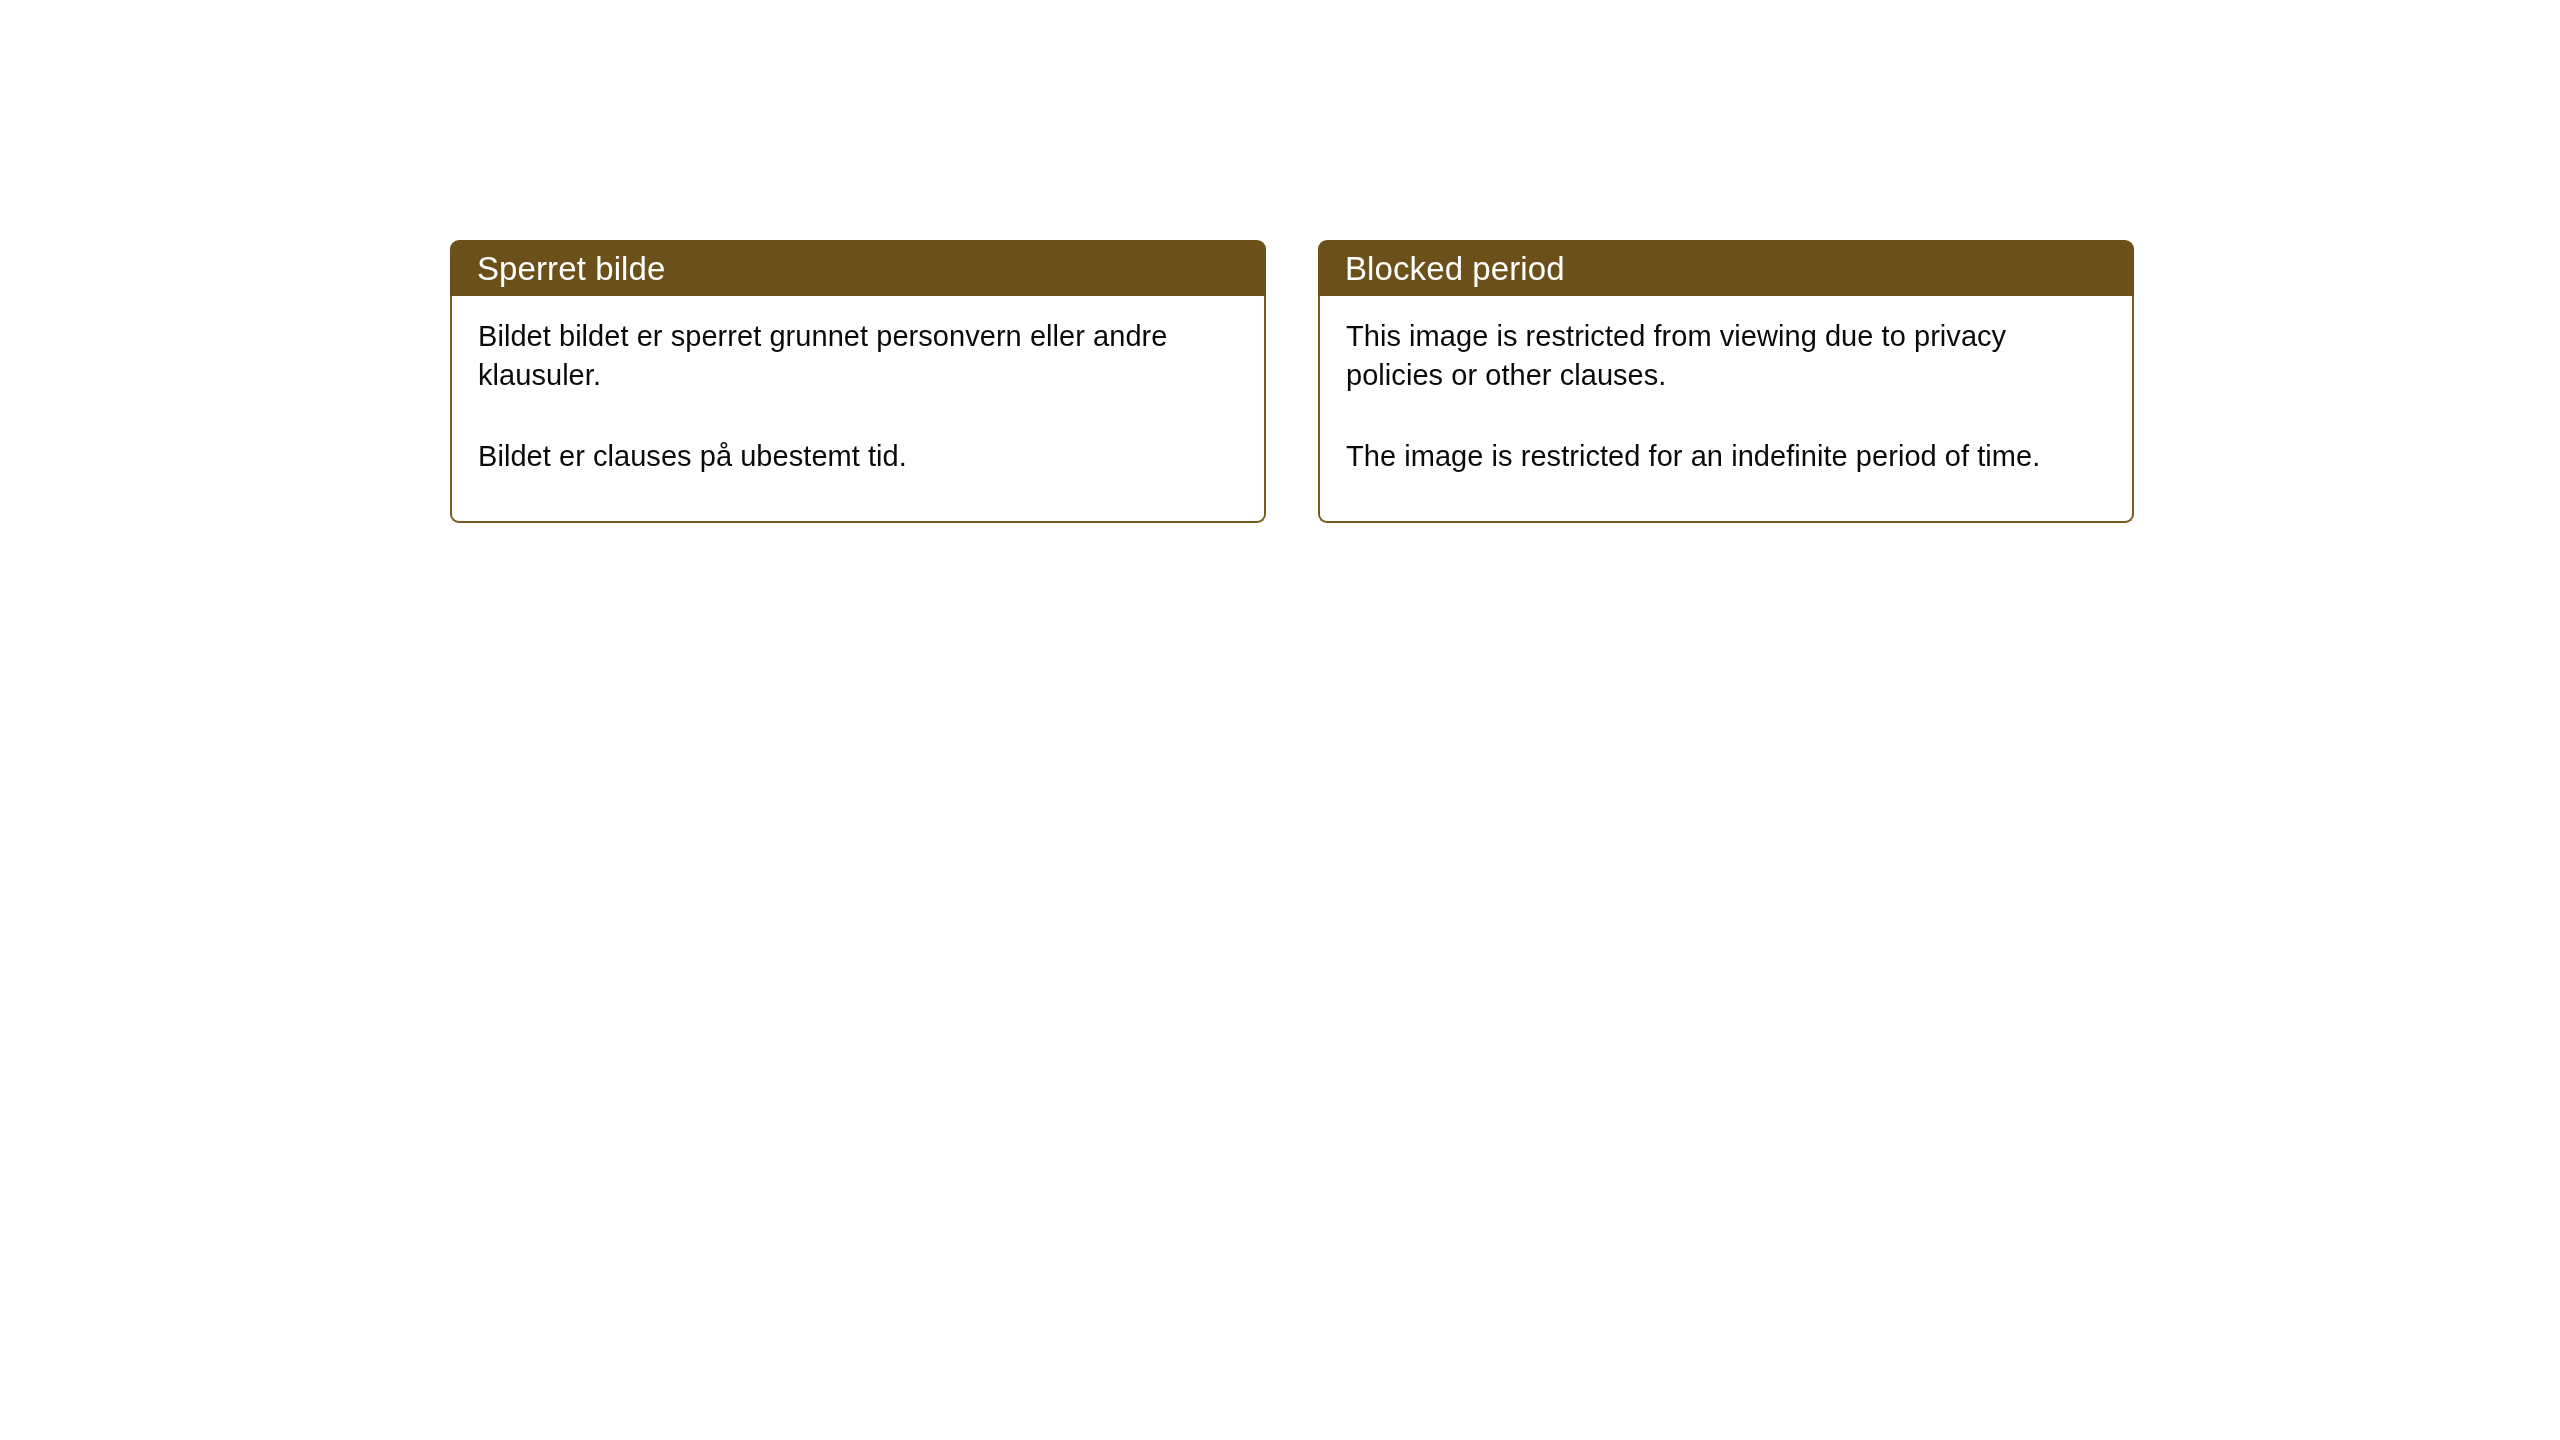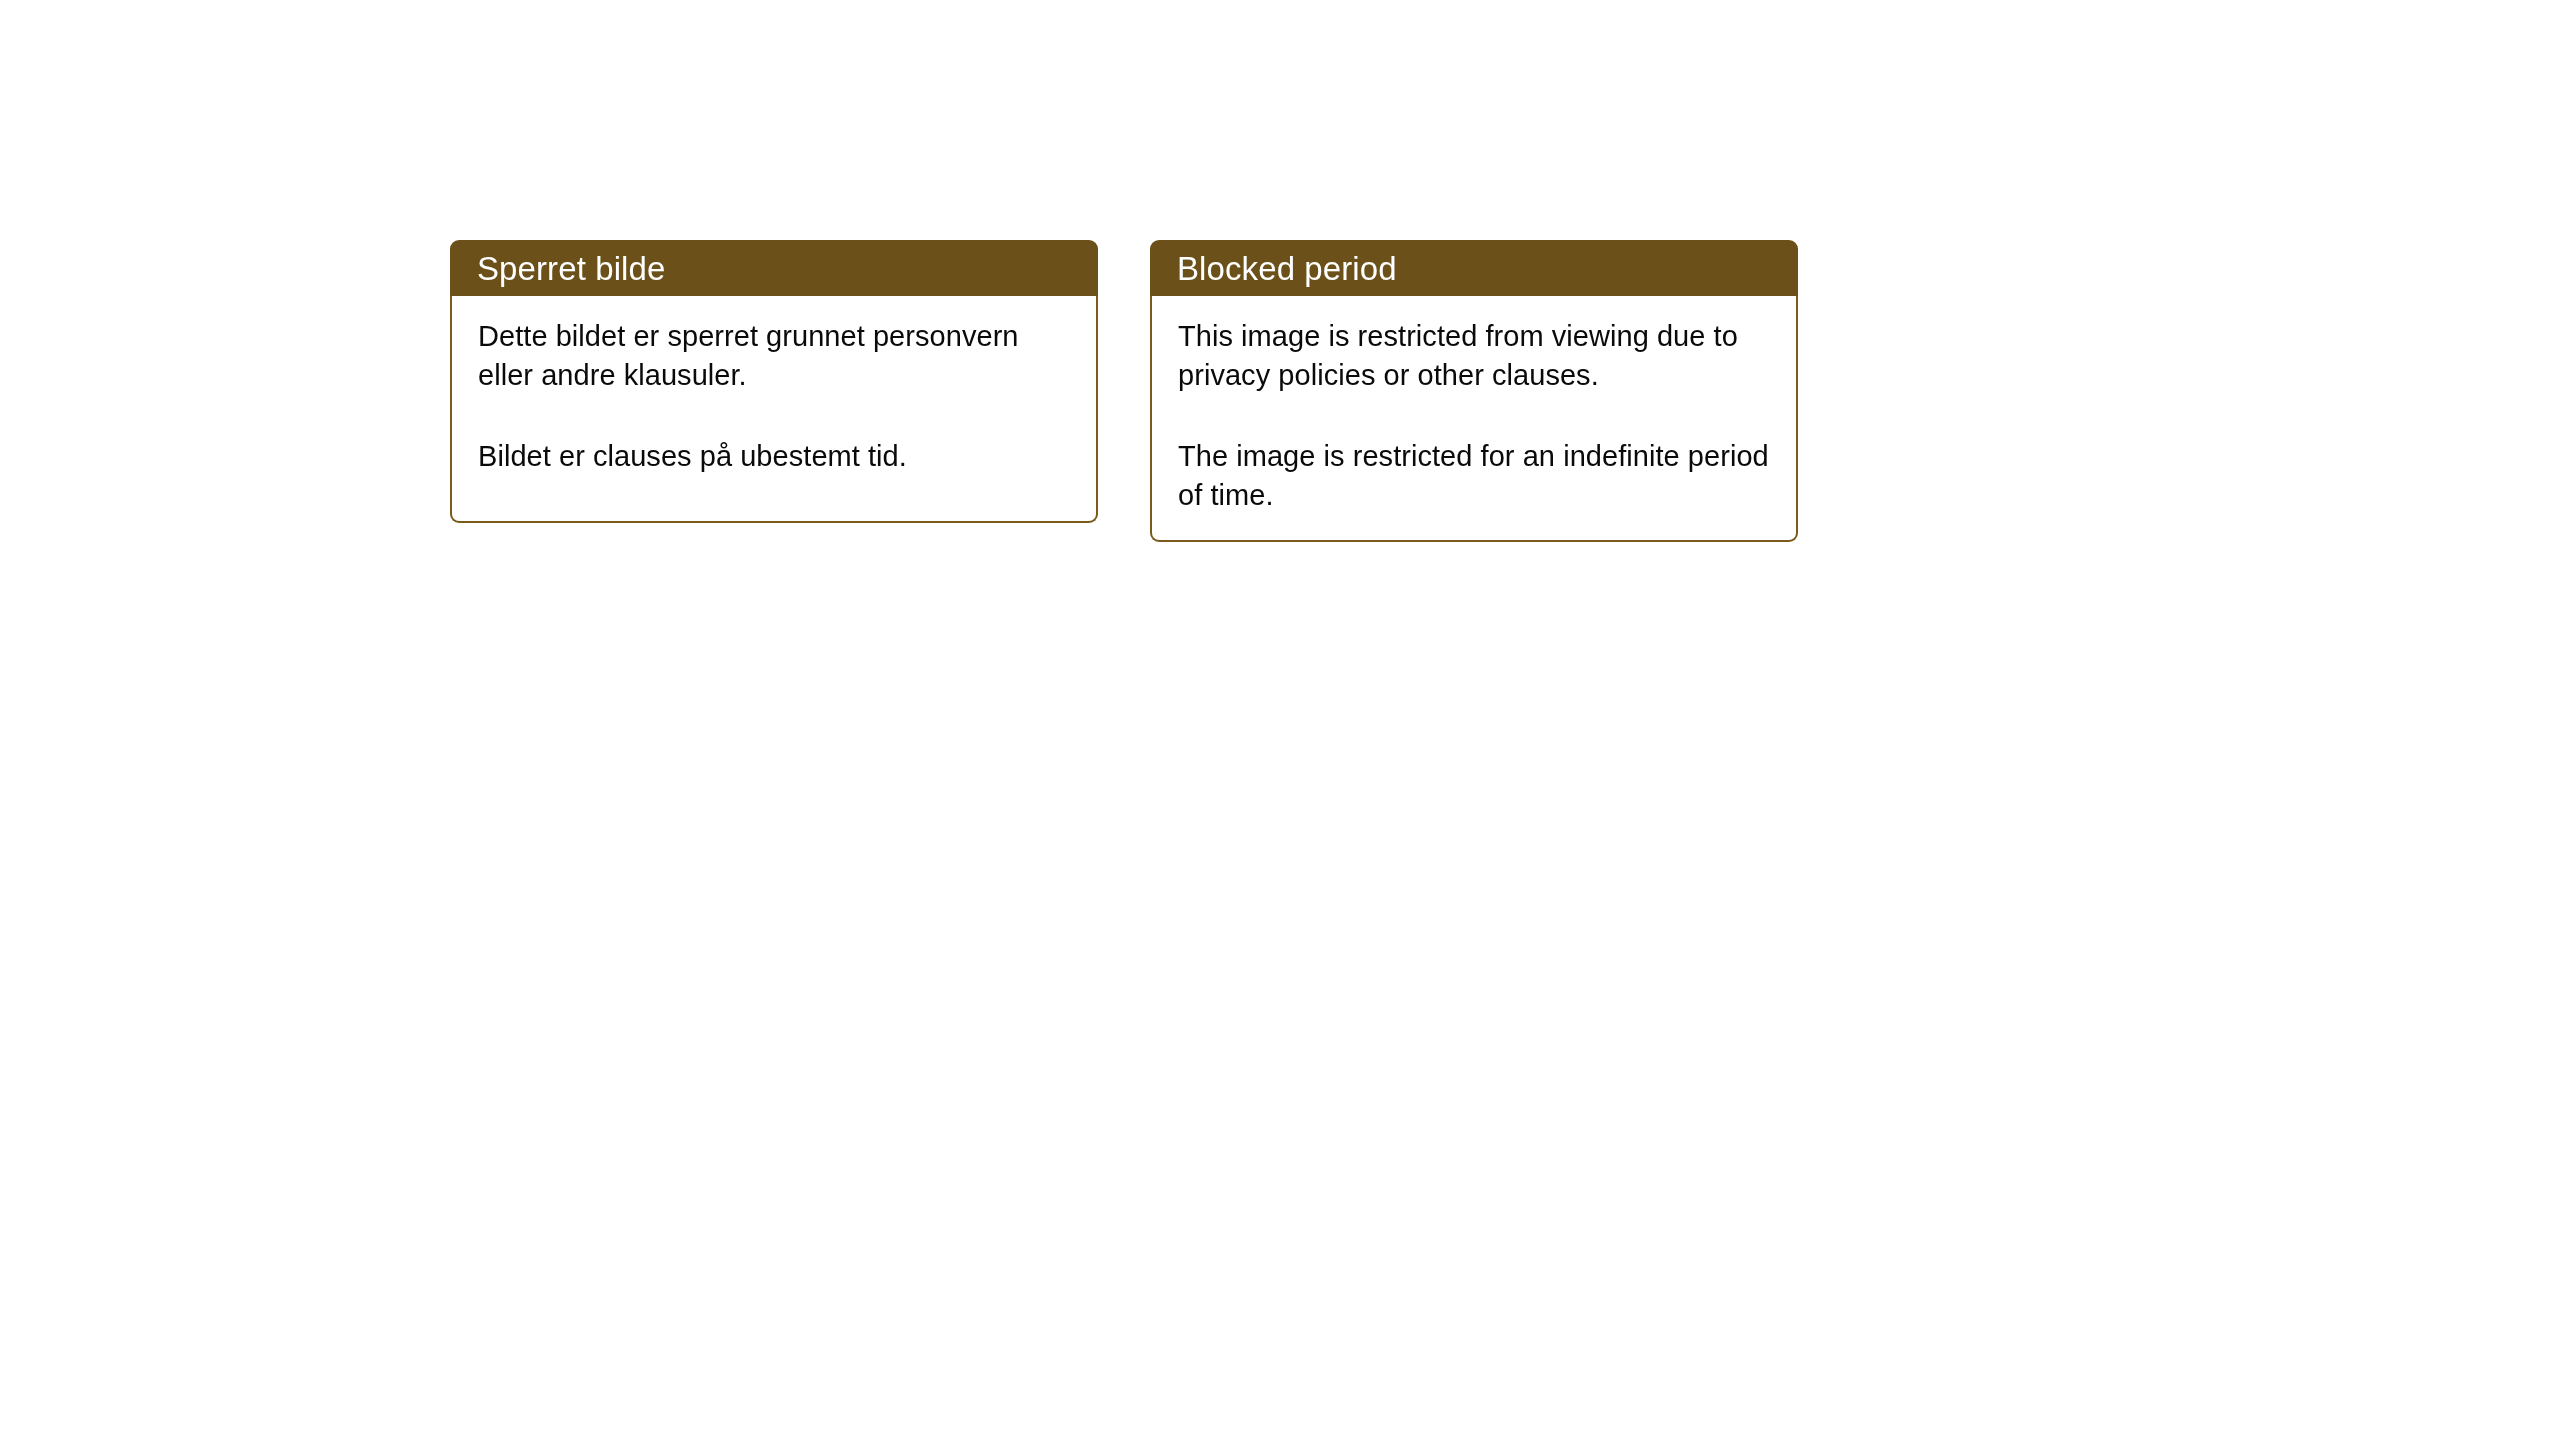--- a/index.html
+++ b/index.html
@@ -21,21 +21,21 @@
     position: absolute;
     left: 450px;
     top: 240px;
     display: flex;
     flex-direction: row;
     align-items: flex-start;
     gap: 52px;
   }
 
   .notice-card {
-    width: 648px;
+    width: 816px;
     box-sizing: border-box;
     background: #ffffff;
     border-radius: 9px;
     position: relative;
   }
 
   .notice-header {
     background: #6b5019;
     border-top-left-radius: 9px;
     border-top-right-radius: 9px;
@@ -89,21 +89,21 @@
 </head>
 <body>
 
 <div id="notice-area">
 
   <section class="notice-card card-no">
     <header class="notice-header">
       <h1 class="notice-title">Sperret bilde</h1>
     </header>
     <div class="notice-body">
-      <p class="notice-paragraph">Dette bildet er sperret grunnet personvern eller andre klausuler.</p>
+      <p class="notice-paragraph">Bildet bildet er sperret grunnet personvern eller andre klausuler.</p>
       <p class="notice-paragraph">Bildet er clauses på ubestemt tid.</p>
     </div>
   </section>
 
   <section class="notice-card card-en">
     <header class="notice-header">
       <h1 class="notice-title">Blocked period</h1>
     </header>
     <div class="notice-body">
       <p class="notice-paragraph">This image is restricted from viewing due to privacy policies or other clauses.</p>

